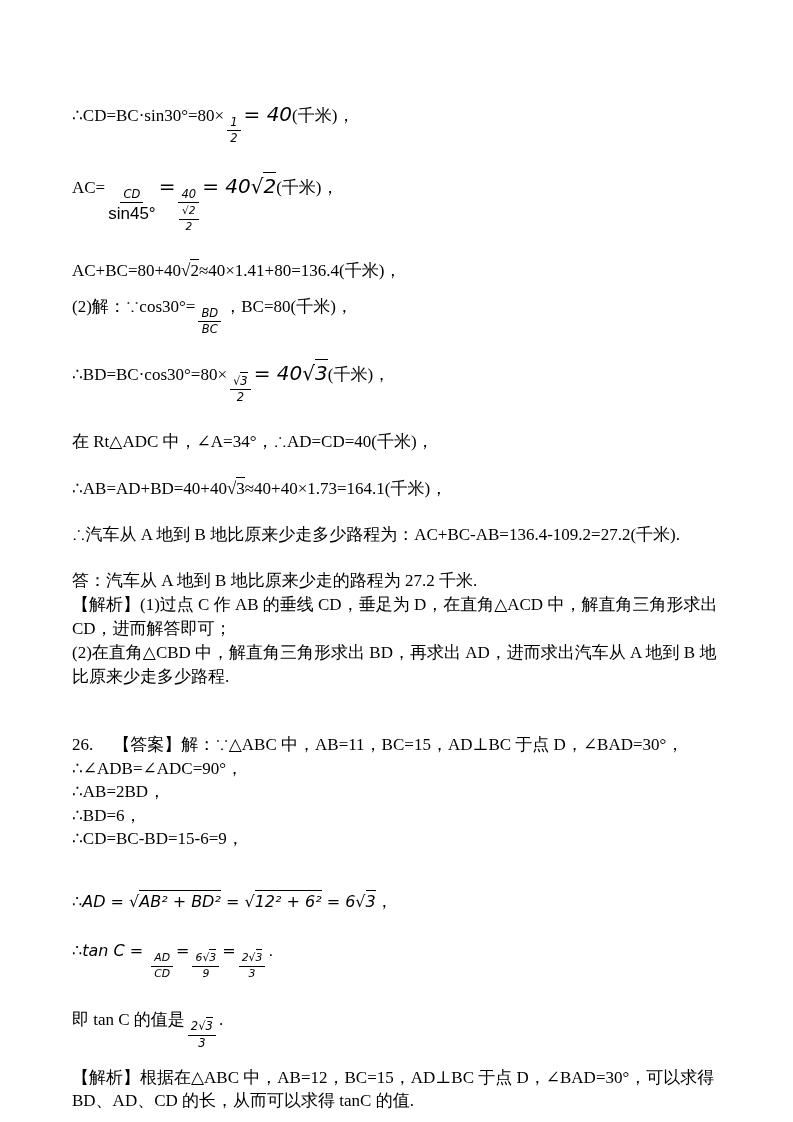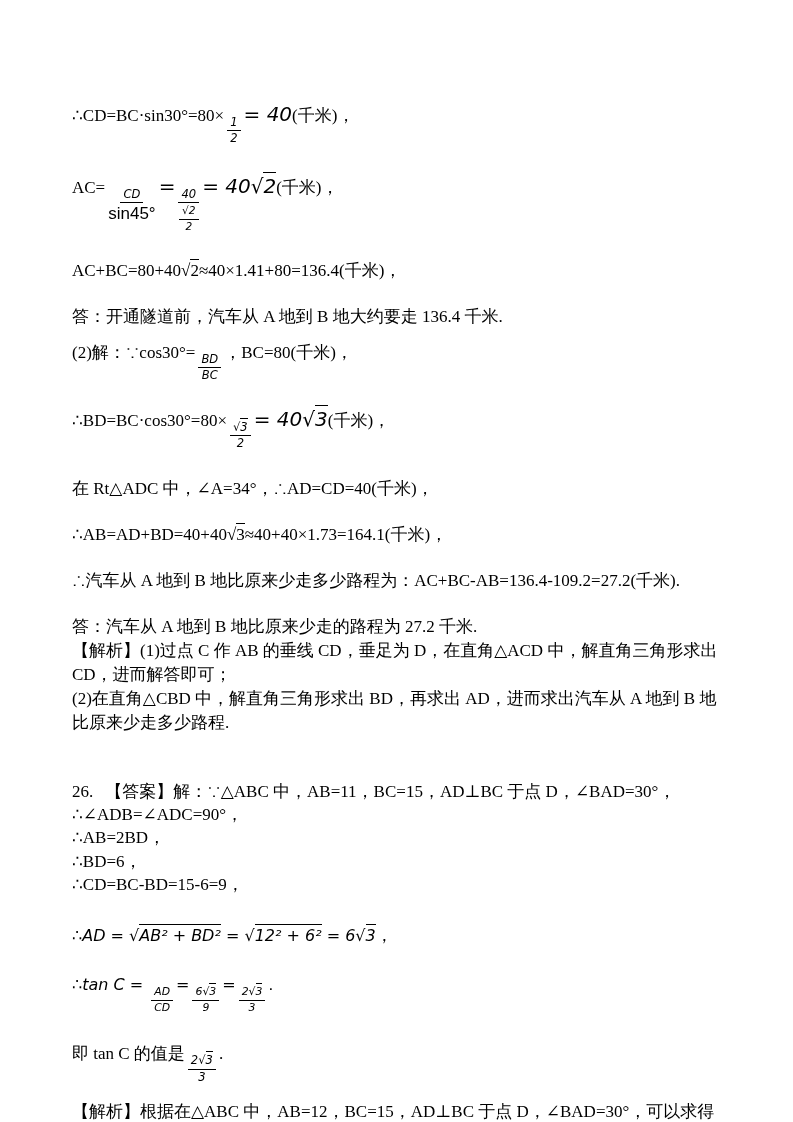--- a/index.html
+++ b/index.html
@@ -20,21 +20,21 @@
   
   .frac{display:inline-flex;flex-direction:column;align-items:center;
         vertical-align:-0.45em;font-size:0.68em;line-height:1.15;margin:0 3px;text-align:center;}
   .frac .num{border-bottom:1px solid #000;padding:0 3px 1px 3px;display:inline-block;}
   .frac .den{padding-top:1px;display:inline-block;}
   .frac .frac{font-size:0.92em;margin:1px 0 0 0;vertical-align:middle;}
   
   .rd{border-top:1px solid #000;padding-top:1px;}
   .p26-block{margin-top:44px;}
   .tight p{line-height:1.38;}
-  .num-label{margin-right:12px;}
+  .num-label{margin-right:20px;}
 </style>
 </head>
 <body>
 
 <div class="page">
 
   <div>
 
     <p>
       <span>∴CD=BC·sin30°=80×</span><span class="frac mi">
@@ -53,23 +53,20 @@
               <span class="num"><span>√</span><span class="rd">2</span></span>
               <span class="den">2</span>
             </span></span>
         </span><span class="mi">= 40√</span><span class="mi rd">2</span><span>(千米)，</span>
     </p>
 
     <p class="gap-lg">
       <span>AC+BC=80+40√</span><span class="rd">2</span><span>≈40×1.41+80=136.4(千米)，</span>
     </p>
 
-    <p class="gap-md">
-      <span>答：开通隧道前，汽车从 A 地到 B 地大约要走 136.4 千米.</span>
-    </p>
 
     <p class="gap-sm">
       <span>(2)解：∵cos30°=</span><span class="frac mi">
           <span class="num">BD</span>
           <span class="den">BC</span>
         </span><span>，BC=80(千米)，</span>
     </p>
 
     <p class="gap-md">
       <span>∴BD=BC·cos30°=80×</span><span class="frac mi">
@@ -105,21 +102,21 @@
   <div class="p26-block tight">
 
     <p>
       <span class="num-label">26.</span><span>【答案】</span><span>解：∵△ABC 中，AB=11，BC=15，AD⊥BC 于点 D，∠BAD=30°，</span>
     </p>
     <p><span>∴∠ADB=∠ADC=90°，</span></p>
     <p><span>∴AB=2BD，</span></p>
     <p><span>∴BD=6，</span></p>
     <p><span>∴CD=BC-BD=15-6=9，</span></p>
 
-    <p class="mathline" style="margin-top:27px;">
+    <p class="mathline" style="margin-top:39px;">
       <span>∴AD = √</span><span class="rd">AB² + BD²</span><span> = √</span><span class="rd">12² + 6²</span><span> = 6√</span><span class="rd">3</span><span class="up">，</span>
     </p>
 
     <p class="mathline" style="margin-top:26px;">
       <span>∴tan C = </span><span class="frac">
           <span class="num">AD</span>
           <span class="den">CD</span>
         </span><span>=</span><span class="frac">
           <span class="num"><span>6√</span><span class="rd">3</span></span>
           <span class="den">9</span>

